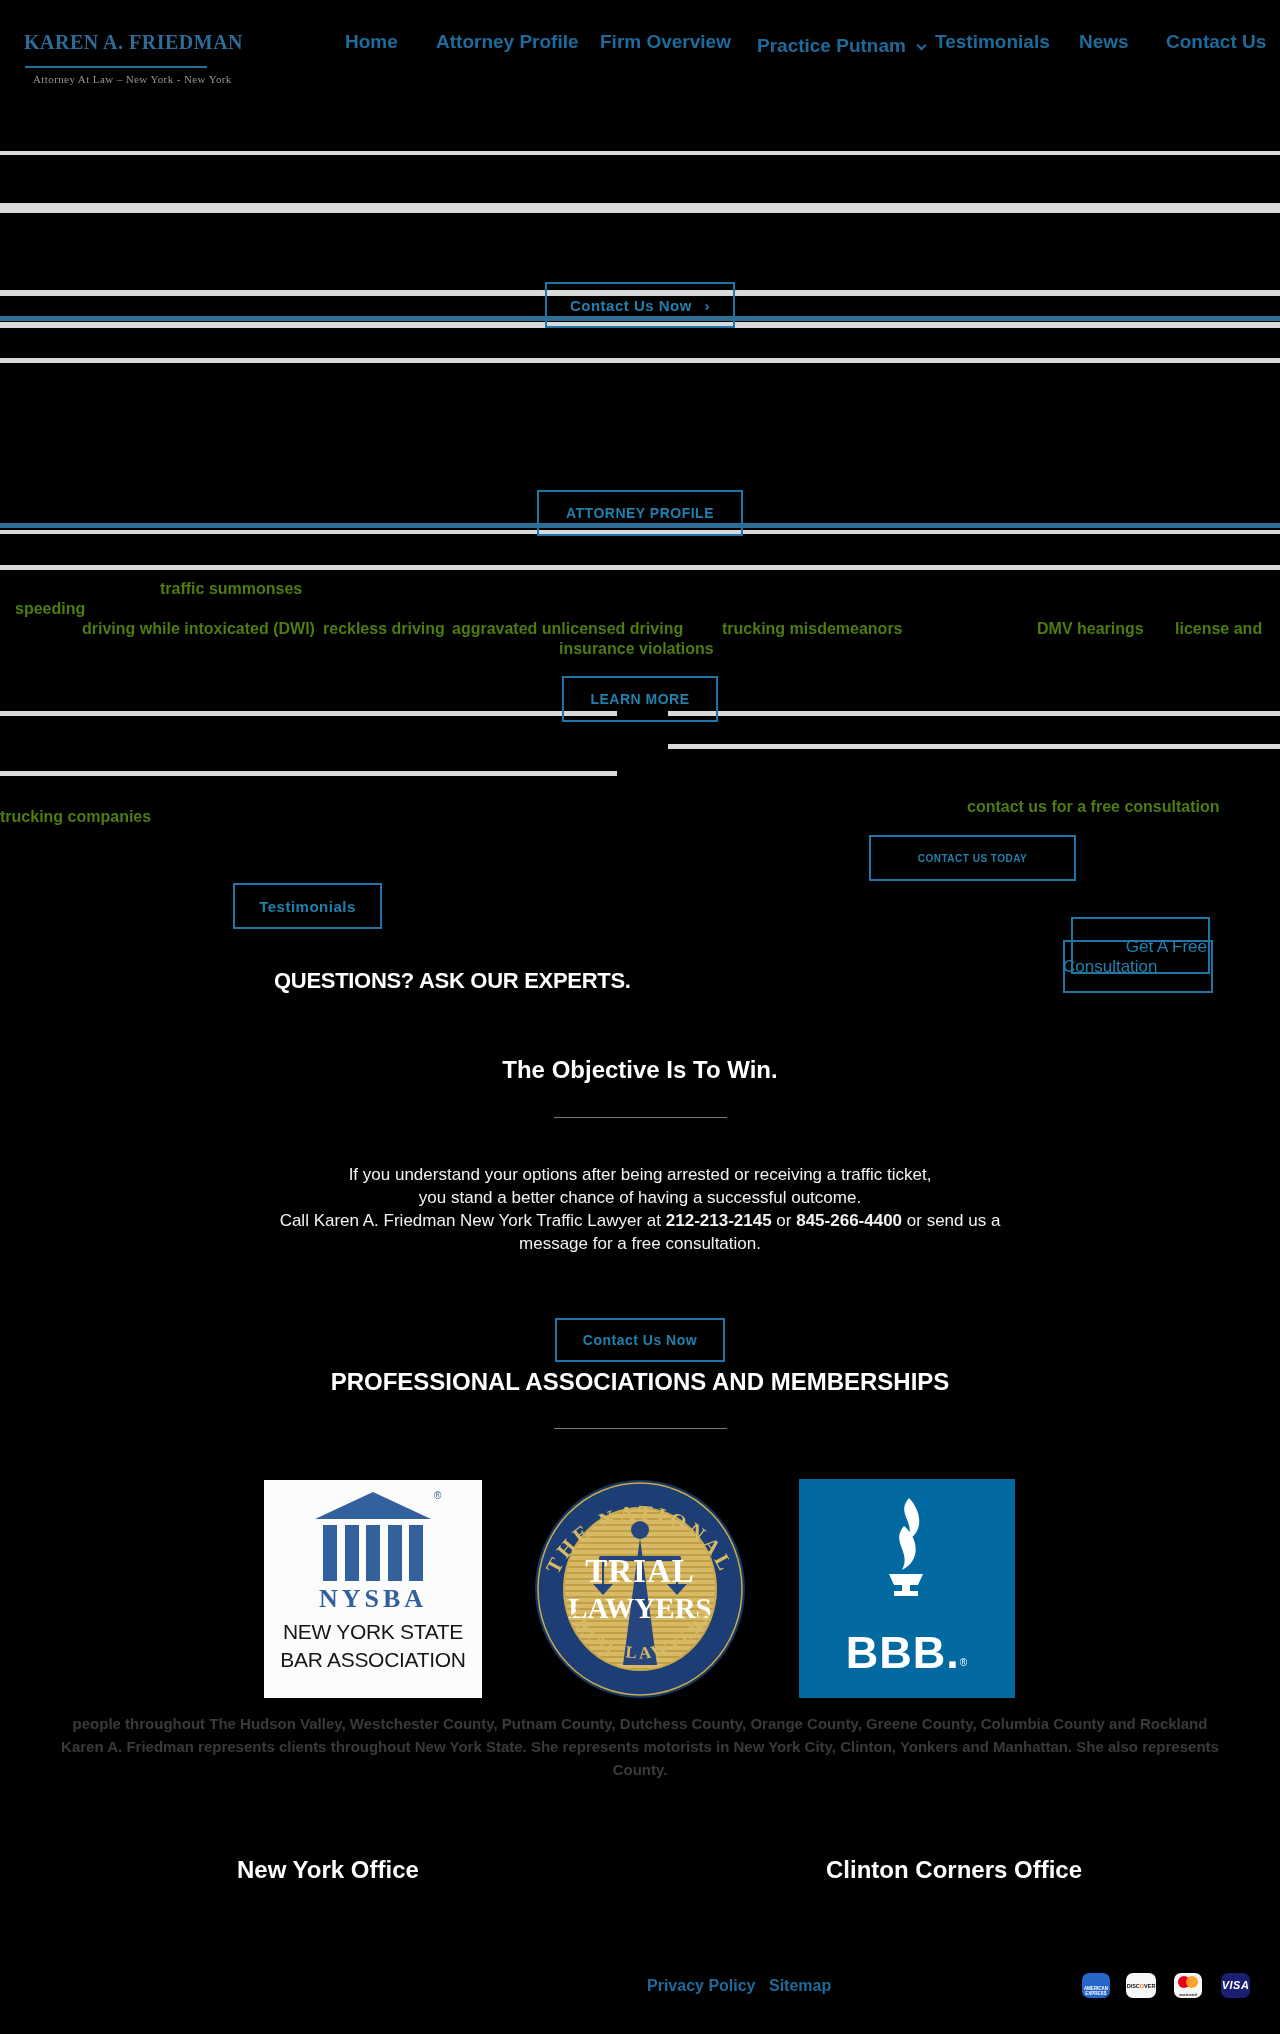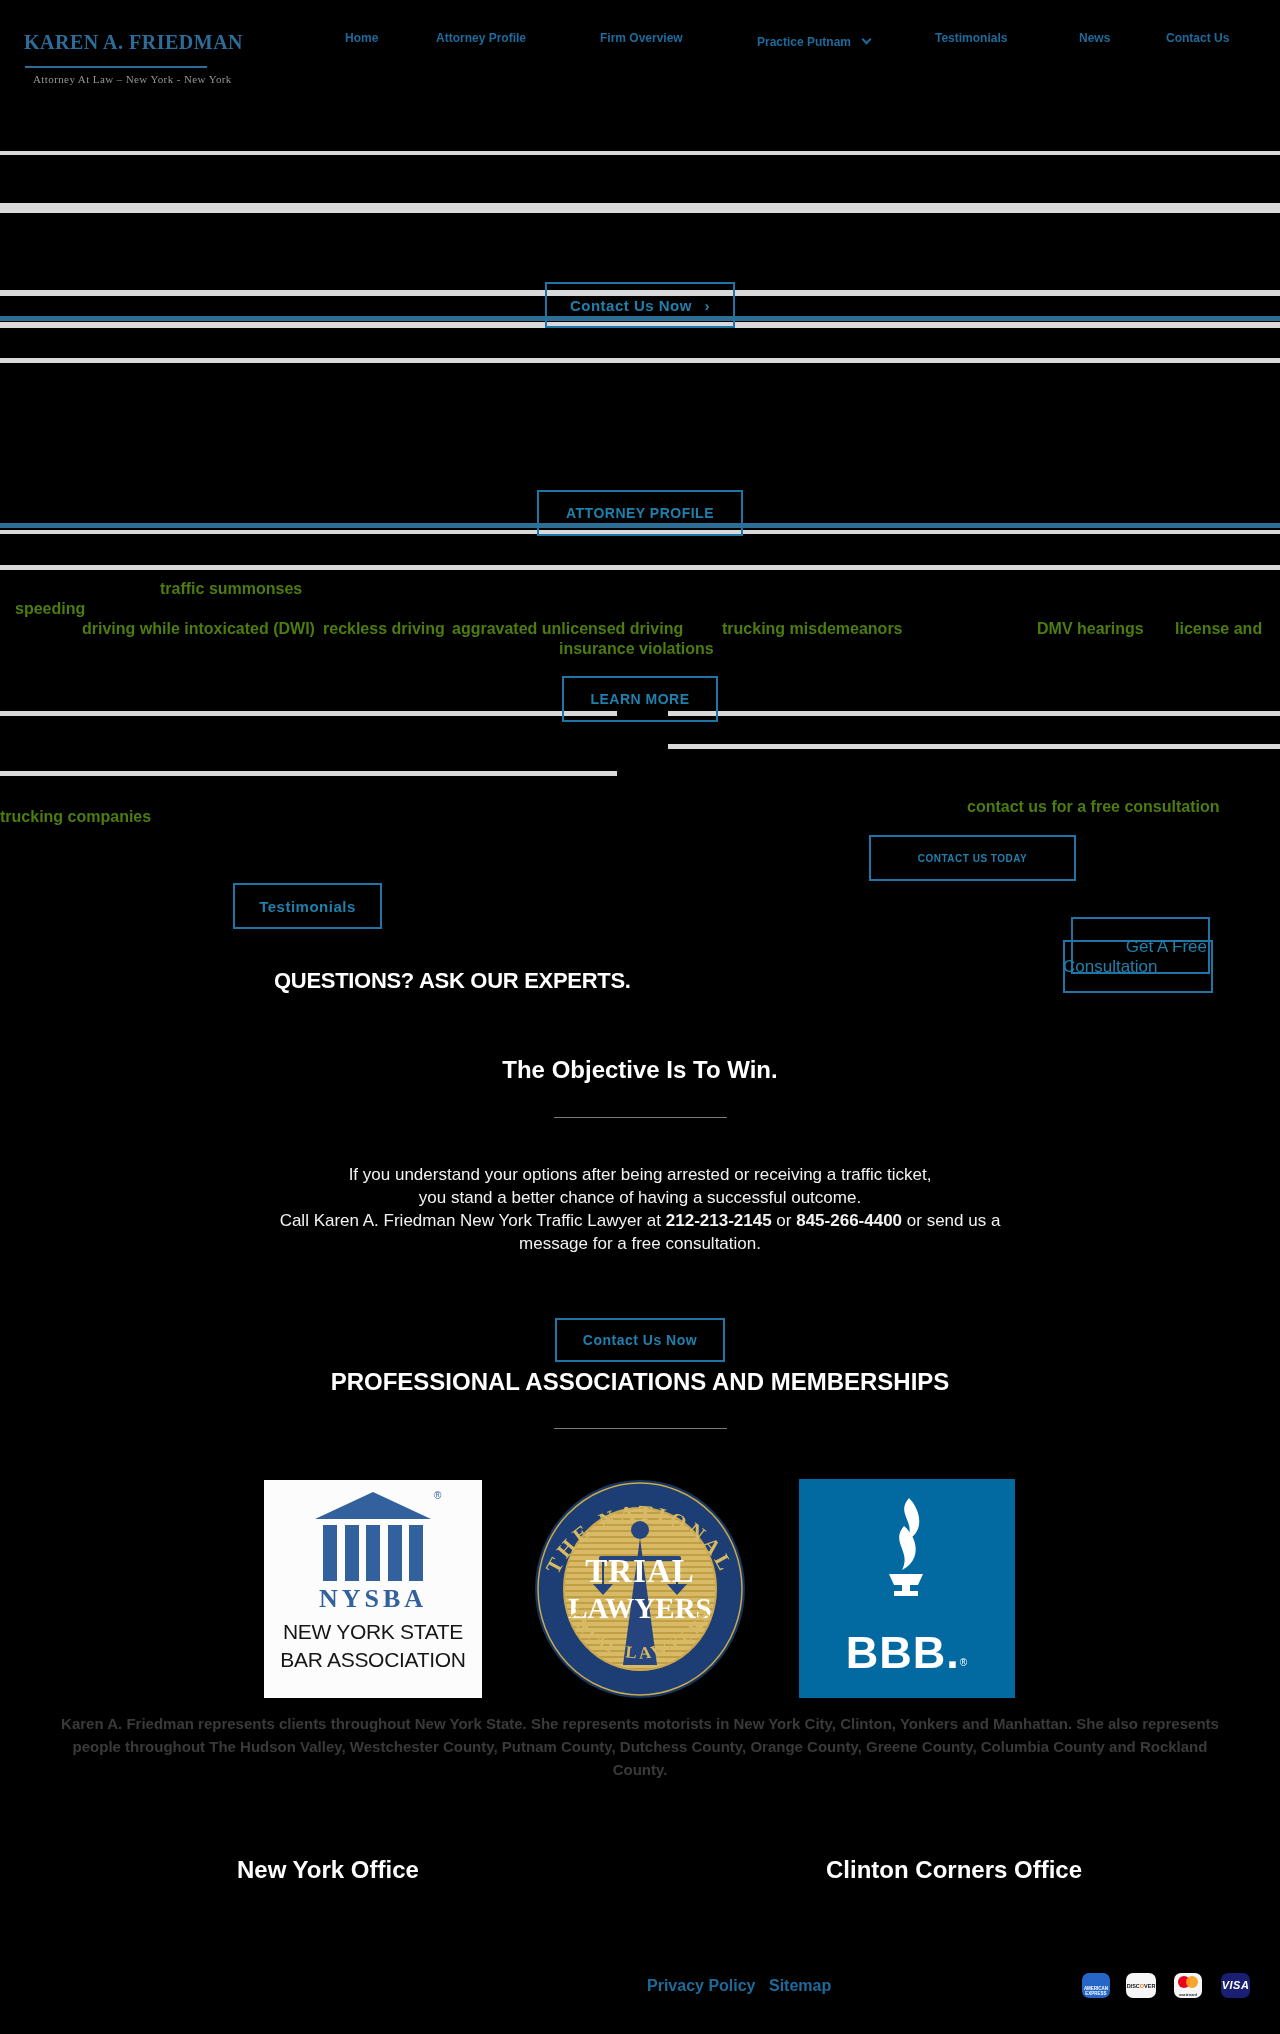--- a/index.html
+++ b/index.html
@@ -6,21 +6,21 @@
   html,body { background:#000; }
   body { font-family:"Liberation Sans", sans-serif; }
   .page { position:relative; width:1280px; height:2034px; background:#000; overflow:hidden; }
 
   
   .logo-title { position:absolute; left:24px; top:31px; font-family:"Liberation Serif", serif;
     font-size:20px; font-weight:bold; letter-spacing:0.5px; color:#2c6c99; white-space:nowrap; }
   .logo-underline { position:absolute; left:25px; top:66px; width:182px; height:2px; background:#2c6c99; }
   .logo-subtitle { position:absolute; left:33px; top:73px; font-family:"Liberation Serif", serif;
     font-size:11px; color:#949494; letter-spacing:0.4px; white-space:nowrap; }
-  .nav-item { position:absolute; top:31px; font-size:12px; font-weight:bold; color:#1d6b9c;
+  .nav-item { position:absolute; top:31px; font-size:19px; font-weight:bold; color:#1d6b9c;
     white-space:nowrap; cursor:pointer;text-align:right; }
   .chev { display:inline-block; width:7px; height:7px; border-right:2px solid #1d6b9c;
     border-bottom:2px solid #1d6b9c; transform:rotate(45deg); margin-left:12px; vertical-align:3px; }
 
   
   .stripe { position:absolute; z-index:1; }
   .stripe.gray { background:#d9d9d9; }
   .stripe.blue { background:#2e6e95; }
 
   
@@ -219,22 +219,22 @@
       <path d="M34 2 C20 18, 42 26, 32 44 C50 36, 46 14, 34 2 Z" fill="#fff"></path>
       <path d="M29 30 C15 46, 37 56, 27 74 C47 64, 43 42, 29 30 Z" fill="#fff"></path>
       <polygon points="14,78 48,78 43,89 19,89" fill="#fff"></polygon>
       <rect x="27" y="89" width="8" height="6" fill="#fff"></rect>
       <rect x="19" y="95" width="24" height="5" fill="#fff"></rect>
     </svg>
     <div class="bbb-text"><span>BBB.</span><span class="bbb-reg">®</span></div>
   </div>
 
   <div class="service-area">
+    <div>people throughout The Hudson Valley, Westchester County, Putnam County, Dutchess County, Orange County, Greene County, Columbia County and Rockland</div>
     <div>Karen A. Friedman represents clients throughout New York State. She represents motorists in New York City, Clinton, Yonkers and Manhattan. She also represents</div>
-    <div>people throughout The Hudson Valley, Westchester County, Putnam County, Dutchess County, Orange County, Greene County, Columbia County and Rockland</div>
     <div>County.</div>
   </div>
 
   <div class="office-heading" style="left:237px">New York Office</div>
   <div class="office-heading" style="left:826px">Clinton Corners Office</div>
 
   <div class="footer-link" style="left:647px">Privacy Policy</div>
   <div class="footer-link" style="left:769px">Sitemap</div>
 
   <div class="card-badge amex">

